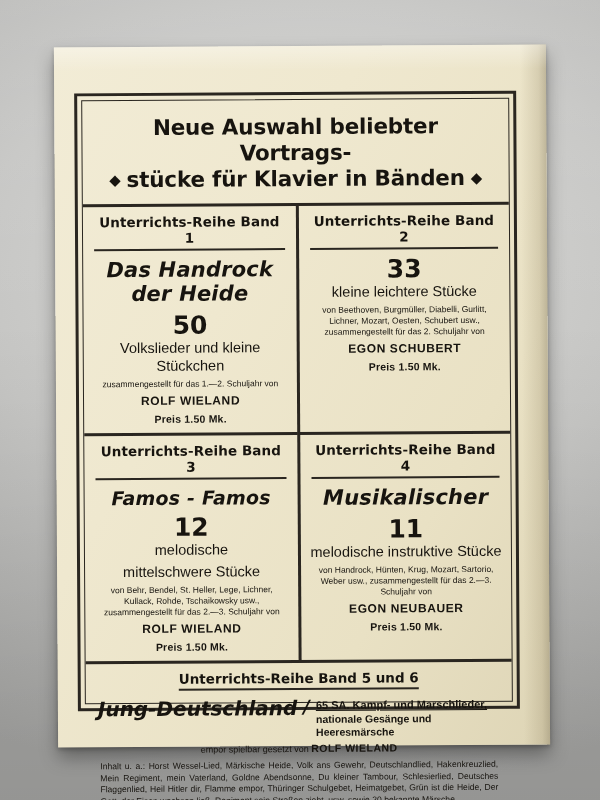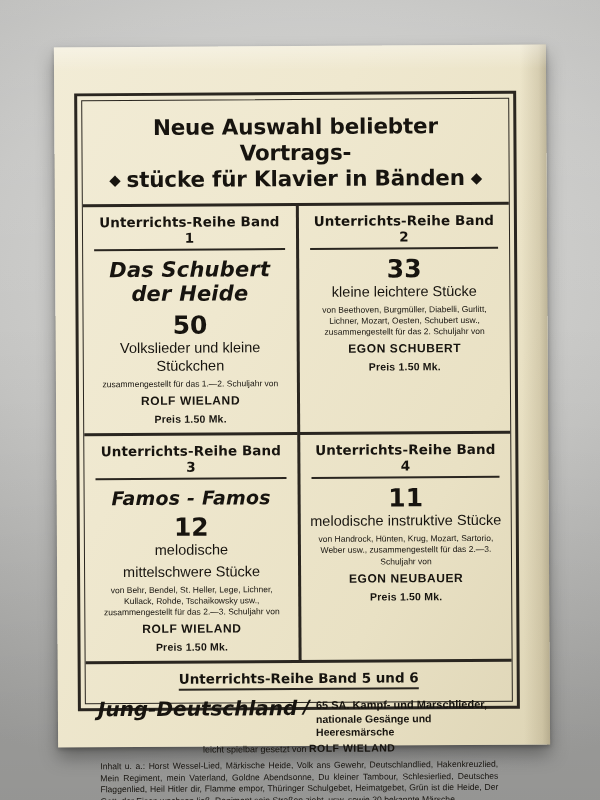--- a/index.html
+++ b/index.html
@@ -199,21 +199,21 @@
     white-space: nowrap;
     font-family: "DejaVu Sans", sans-serif;
   }
   .jd-right {
     text-align: left;
     font-size: 10.5px;
     font-weight: bold;
     line-height: 1.25;
     padding-top: 3px;
   }
-  .jd-right .r1 { font-size: 11px; }
+  .jd-right .r1 { font-size: 11px; text-decoration: underline; }
   .jd-arr {
     text-align: center;
     font-size: 9px;
     line-height: 1.3;
     margin: 1px 0 4px 0;
   }
   .jd-arr b { font-size: 10.5px; letter-spacing: 0.5px; }
   .jd-body {
     font-size: 8.6px;
     line-height: 1.35;
@@ -237,21 +237,21 @@
         </div>
       </div>
 
       <div class="rule-thick"></div>
 
       <div class="grid">
 
         <div class="cell left">
           <div class="band-title">Unterrichts-Reihe Band 1</div>
           <div class="work-title">
-            <div>Das Schubert</div>
+            <div>Das Handrock</div>
             <div>der Heide</div>
           </div>
           <div class="bignum">50</div>
           <div class="subtitle">Volkslieder und kleine Stückchen</div>
           <div class="tiny">zusammengestellt für das 1.—2. Schuljahr von</div>
           <div class="composer">ROLF WIELAND</div>
           <div class="price">Preis 1.50 Mk.</div>
         </div>
 
         <div class="cell right">
@@ -272,20 +272,21 @@
           <div class="subtitle">melodische</div>
           <div class="subtitle">mittelschwere Stücke</div>
           <div class="tiny">von Behr, Bendel, St. Heller, Lege, Lichner, Kullack, Rohde, Tschaikowsky usw., zusammengestellt für das 2.—3. Schuljahr von</div>
           <div class="composer">ROLF WIELAND</div>
           <div class="price">Preis 1.50 Mk.</div>
         </div>
 
         <div class="cell right row2-cell" style="border-top:3px solid #2a2620;">
           <div class="band-title">Unterrichts-Reihe Band 4</div>
           <div class="work-title">
+            <div>Musikalischer</div>
           </div>
           <div class="bignum">11</div>
           <div class="subtitle">melodische instruktive Stücke</div>
           <div class="tiny">von Handrock, Hünten, Krug, Mozart, Sartorio, Weber usw., zusammengestellt für das 2.—3. Schuljahr von</div>
           <div class="composer">EGON NEUBAUER</div>
           <div class="price">Preis 1.50 Mk.</div>
         </div>
 
       </div>
 
@@ -297,21 +298,21 @@
         <div class="jd-row">
           <div class="jd-name">Jung-Deutschland</div>
           <div class="jd-name" style="font-size:18px;">/</div>
           <div class="jd-right">
             <div class="r1">65 SA. Kampf- und Marschlieder,</div>
             <div>nationale Gesänge und Heeresmärsche</div>
           </div>
         </div>
 
         <div class="jd-arr">
-          <span>leicht spielbar gesetzt von</span>
+          <span>empor spielbar gesetzt von</span>
           <b>ROLF WIELAND</b>
         </div>
 
         <div class="jd-body">Inhalt u. a.: Horst Wessel-Lied, Märkische Heide, Volk ans Gewehr, Deutschlandlied, Hakenkreuzlied, Mein Regiment, mein Vaterland, Goldne Abendsonne, Du kleiner Tambour, Schlesierlied, Deutsches Flaggenlied, Heil Hitler dir, Flamme empor, Thüringer Schulgebet, Heimatgebet, Grün ist die Heide, Der Gott, der Eisen wachsen ließ, Regiment sein Straßen zieht, usw. sowie 20 bekannte Märsche.</div>
 
       </div>
 
     </div>
   </div>
 </div>

